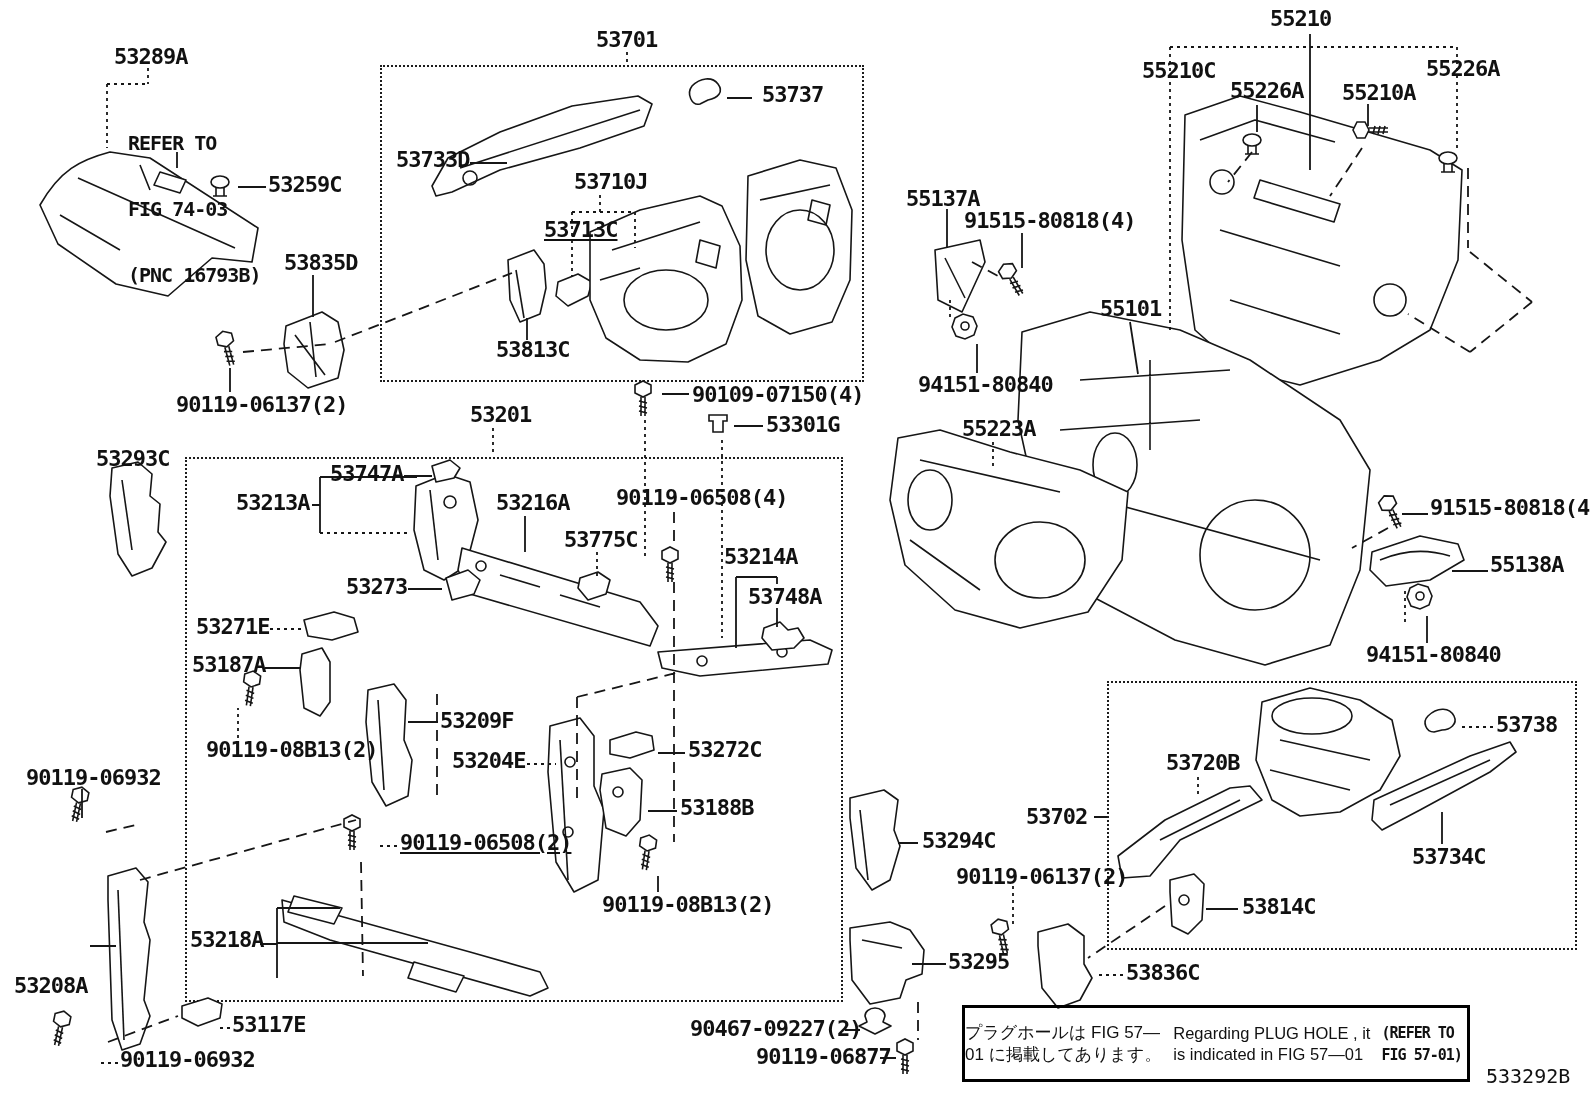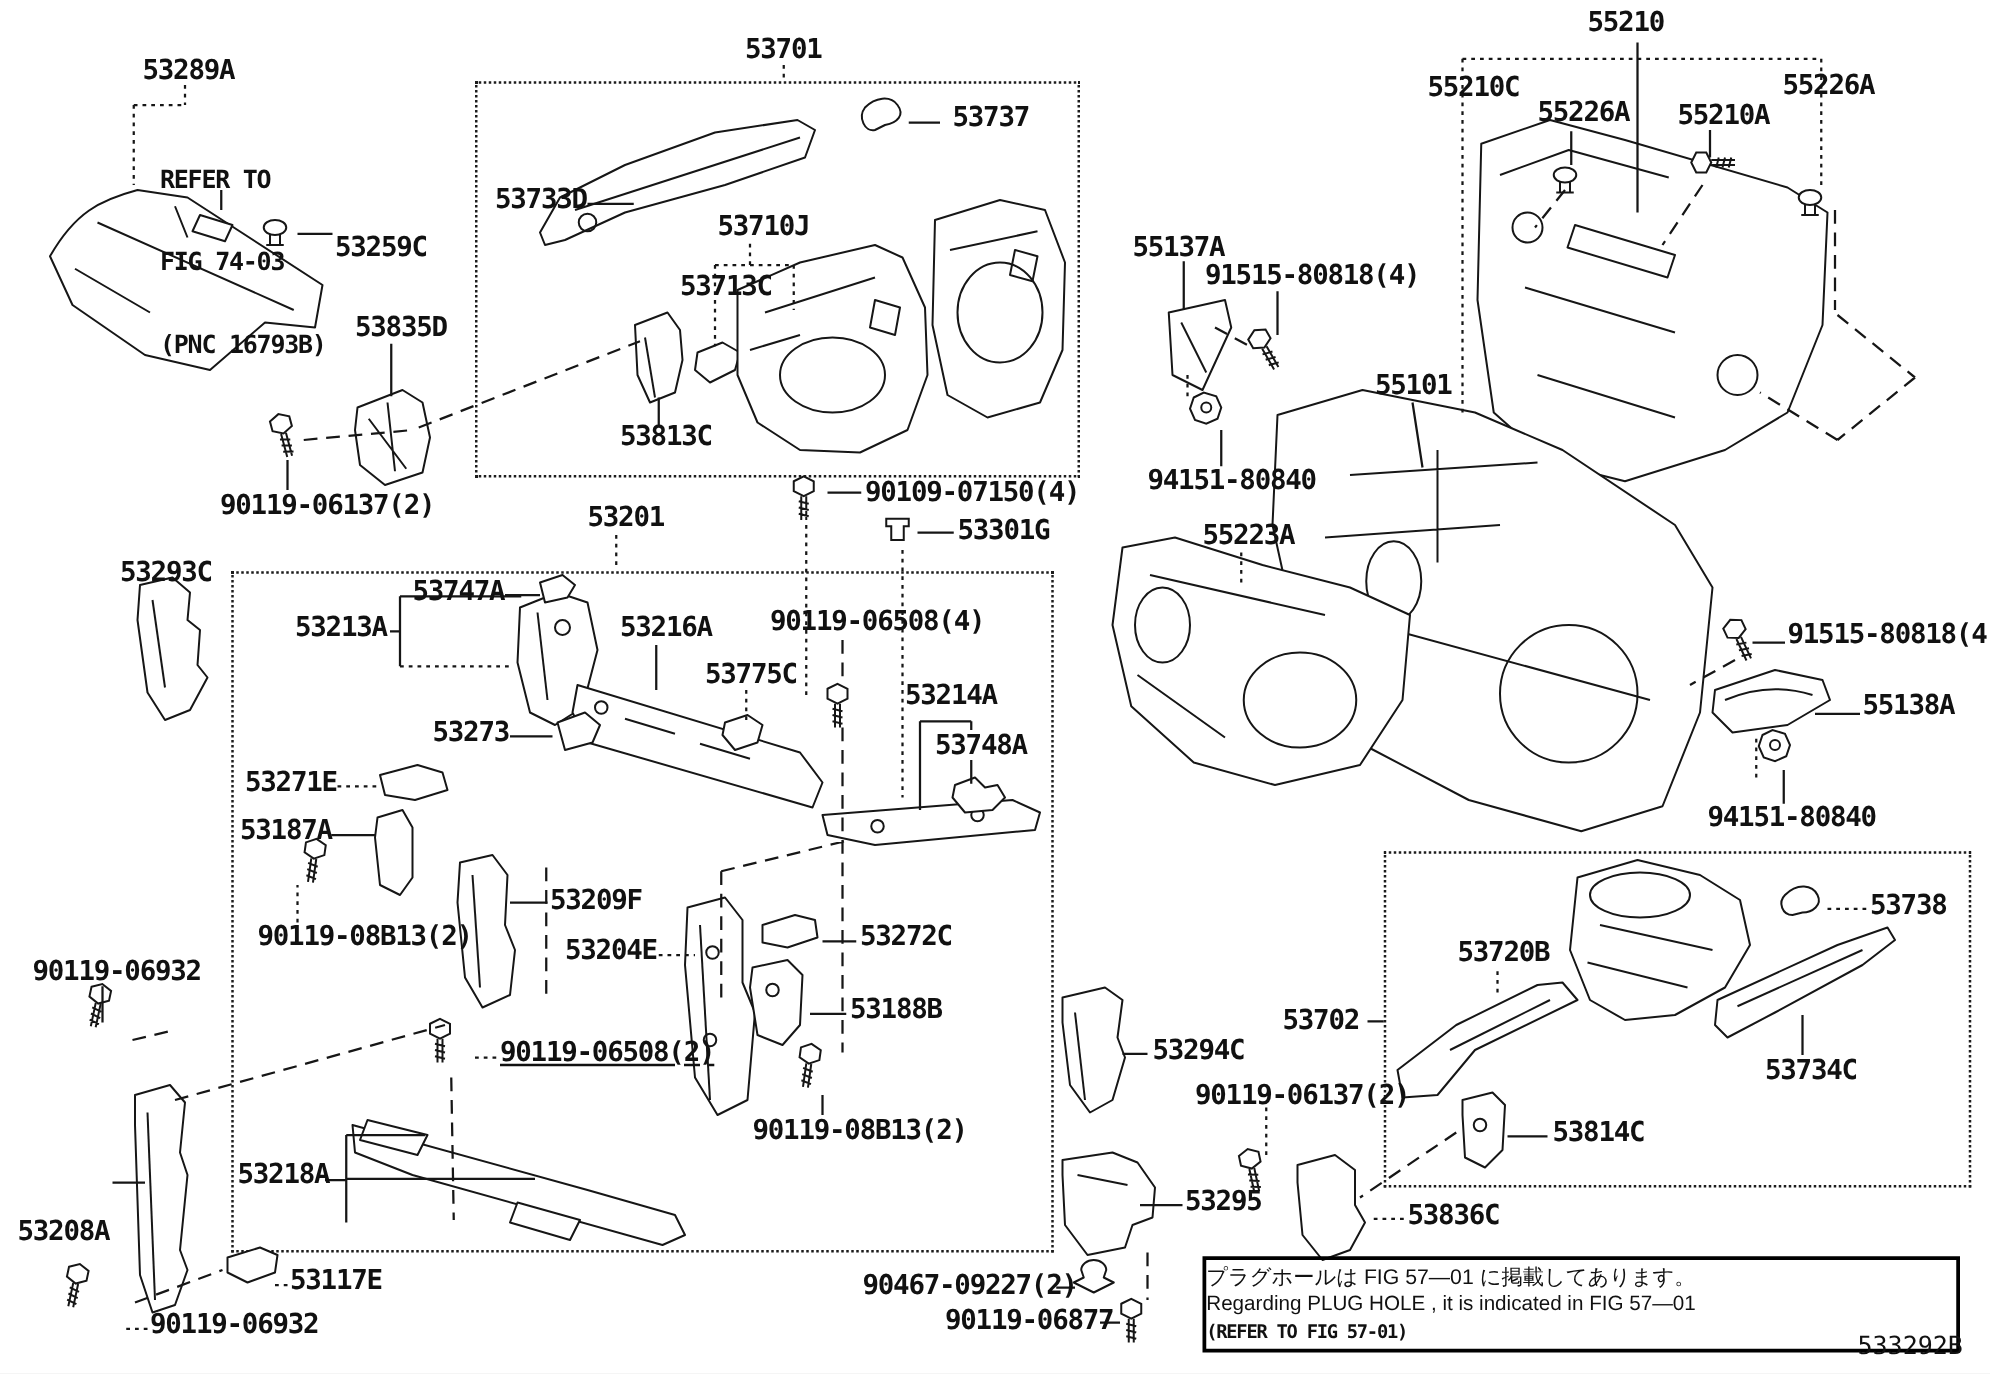--- a/index.html
+++ b/index.html
@@ -5,23 +5,23 @@
   html,body{margin:0;padding:0;background:#e8e8e8;}
   .stage{position:relative;width:1592px;height:1099px;background:#ffffff;
          font-family:"DejaVu Sans Mono",monospace;color:#111;overflow:hidden;}
   .abox{position:absolute;border:2px dotted #1c1c1c;z-index:1;}
   .linework{position:absolute;left:0;top:0;z-index:2;pointer-events:none;}
   .plabel{position:absolute;font-weight:bold;font-size:22px;letter-spacing:-1px;
           white-space:nowrap;z-index:3;line-height:1;}
   .plabel.sm{font-size:22px;}
   .refnote{position:absolute;left:128px;top:88px;z-index:3;font-weight:bold;
            font-size:20px;letter-spacing:-1px;line-height:22px;white-space:pre;}
-  .notebox{position:absolute;left:962px;top:1005px;width:606px;height:77px;
+  .notebox{position:absolute;left:962px;top:1005px;width:508px;height:77px;
            border:3px solid #000;box-sizing:border-box;z-index:3;
-           display:flex;flex-direction:column;justify-content:center;align-items:flex-start;}
+           display:flex;flex-direction:row;justify-content:center;align-items:center;}
   .notebox .jp{font-family:"Liberation Sans",sans-serif;font-size:17px;line-height:22px;}
   .notebox .en{font-family:"Liberation Sans",sans-serif;font-size:16.5px;line-height:21px;}
   .notebox .ref{font-weight:bold;font-size:15px;letter-spacing:-1px;line-height:22px;}
   .figcode{position:absolute;left:1486px;top:1064px;font-size:20px;z-index:3;letter-spacing:0;}
 </style>
 </head>
 <body>
 
 <div class="stage">
 
@@ -243,29 +243,29 @@
   </svg>
 
   <div class="refnote">
     <div>REFER TO</div>
     <div>FIG 74-03</div>
     <div>(PNC 16793B)</div>
   </div>
 
   <div id="label-layer">
       <div class="plabel" style="left: 114px; top: 46px;">53289A</div>
-      <div class="plabel" style="left: 268px; top: 174px; margin-top: 14px;">53259C</div>
+      <div class="plabel" style="left: 268px; top: 174px;">53259C</div>
       <div class="plabel" style="left: 284px; top: 252px;">53835D</div>
       <div class="plabel sm" style="left: 176px; top: 394px;">90119-06137(2)</div>
       <div class="plabel" style="left: 96px; top: 448px;">53293C</div>
       <div class="plabel" style="left: 596px; top: 29px;">53701</div>
       <div class="plabel" style="left: 762px; top: 84px;">53737</div>
       <div class="plabel" style="left: 396px; top: 149px;">53733D</div>
       <div class="plabel" style="left: 574px; top: 171px;">53710J</div>
-      <div class="plabel" style="left: 544px; top: 219px;">53713C</div>
+      <div class="plabel" style="left: 544px; top: 219px; text-decoration: underline;">53713C</div>
       <div class="plabel" style="left: 496px; top: 339px;">53813C</div>
       <div class="plabel sm" style="left: 692px; top: 384px;">90109-07150(4)</div>
       <div class="plabel" style="left: 766px; top: 414px;">53301G</div>
       <div class="plabel" style="left: 470px; top: 404px;">53201</div>
       <div class="plabel" style="left: 330px; top: 463px;">53747A</div>
       <div class="plabel" style="left: 236px; top: 492px;">53213A</div>
       <div class="plabel" style="left: 496px; top: 492px;">53216A</div>
       <div class="plabel sm" style="left: 616px; top: 487px;">90119-06508(4)</div>
       <div class="plabel" style="left: 564px; top: 529px;">53775C</div>
       <div class="plabel" style="left: 724px; top: 546px;">53214A</div>

